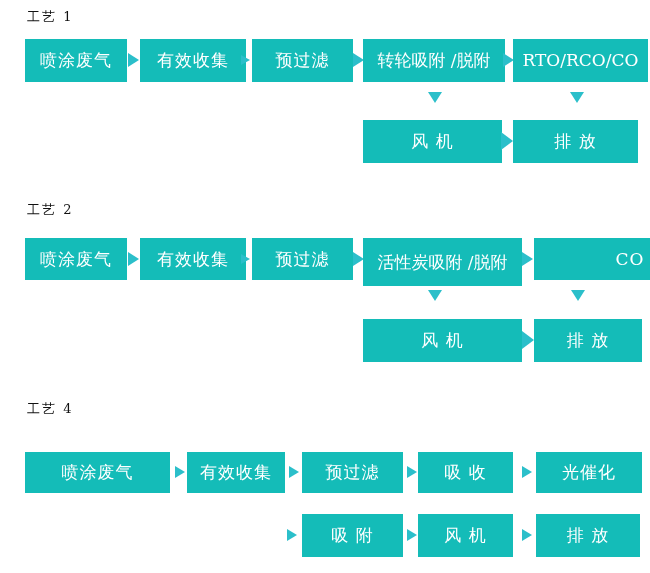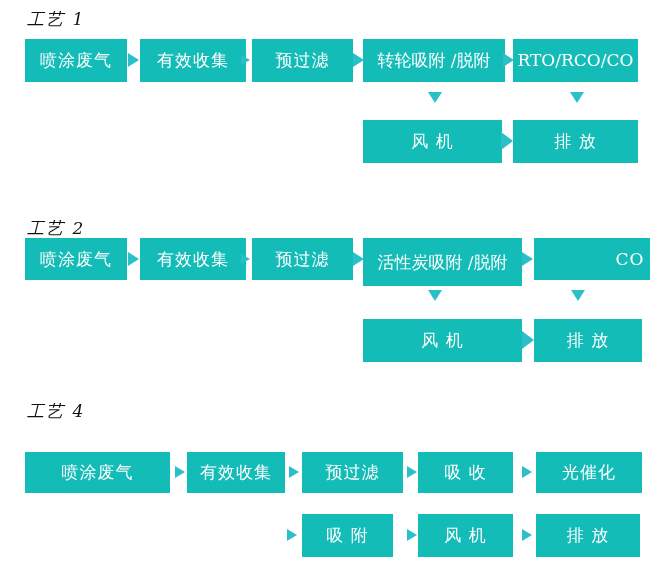--- a/index.html
+++ b/index.html
@@ -12,25 +12,24 @@
   html,body{margin:0;padding:0;background:var(--background);}
   #stage{
     position:relative;
     width:650px;height:573px;
     background:var(--background);
     overflow:hidden;
     font-family:"DejaVu Serif","Liberation Serif",serif;
   }
   .proc-title{
     position:absolute;
-    font-size:17px;
+    font-size:13px;
     letter-spacing:2px;
     color:var(--title-text);
     white-space:nowrap;
-    font-style:italic;
   }
   .node{
     position:absolute;
     background:var(--box-fill);
     color:var(--box-text);
     display:flex;align-items:center;justify-content:center;
     font-size:17px;
     letter-spacing:1px;
     white-space:nowrap;
     line-height:1;
@@ -76,32 +75,32 @@
 
     <div class="node" style="left:140px;top:39px;width:106px;height:43px;">有效收集</div>
     <div class="arr arr-sm" style="left:241px;top:55px;"></div>
 
     <div class="node" style="left:252px;top:39px;width:101px;height:43px;">预过滤</div>
     <div class="arr arr-md" style="left:353px;top:53px;"></div>
 
     <div class="node tight" style="left:363px;top:39px;width:142px;height:43px;">转轮吸附 /脱附</div>
     <div class="arr arr-md" style="left:503px;top:53px;"></div>
 
-    <div class="node tight" style="left:513px;top:39px;width:125px;height:43px;">RTO/RCO/CO</div>
+    <div class="node tight" style="left:513px;top:39px;width:135px;height:43px;">RTO/RCO/CO</div>
 
     <div class="arr arr-down" style="left:428px;top:92px;"></div>
     <div class="arr arr-down" style="left:570px;top:92px;"></div>
 
     <div class="node" style="left:363px;top:120px;width:139px;height:43px;">风 机</div>
     <div class="arr arr-lg" style="left:501px;top:132px;"></div>
     <div class="node" style="left:513px;top:120px;width:125px;height:43px;">排 放</div>
   </div>
 
   <div>
-    <div class="proc-title" style="left:27px;top:201px;margin-top:16px;">工艺 2</div>
+    <div class="proc-title" style="left:27px;top:201px;">工艺 2</div>
 
     <div class="node" style="left:25px;top:238px;width:102px;height:42px;">喷涂废气</div>
     <div class="arr arr-md" style="left:128px;top:252px;"></div>
 
     <div class="node" style="left:140px;top:238px;width:106px;height:42px;">有效收集</div>
     <div class="arr arr-sm" style="left:241px;top:254px;"></div>
 
     <div class="node" style="left:252px;top:238px;width:101px;height:42px;">预过滤</div>
     <div class="arr arr-md" style="left:353px;top:252px;"></div>
 
@@ -129,21 +128,21 @@
 
     <div class="node" style="left:302px;top:452px;width:101px;height:41px;">预过滤</div>
     <div class="arr arr-p3" style="left:407px;top:466px;"></div>
 
     <div class="node" style="left:418px;top:452px;width:95px;height:41px;">吸 收</div>
     <div class="arr arr-p3" style="left:522px;top:466px;"></div>
 
     <div class="node" style="left:536px;top:452px;width:106px;height:41px;">光催化</div>
 
     <div class="arr arr-p3" style="left:287px;top:529px;"></div>
-    <div class="node" style="left:302px;top:514px;width:91px;height:43px;">吸 附</div>
+    <div class="node" style="left:302px;top:514px;width:101px;height:43px;">吸 附</div>
     <div class="arr arr-p3" style="left:407px;top:529px;"></div>
 
     <div class="node" style="left:418px;top:514px;width:95px;height:43px;">风 机</div>
     <div class="arr arr-p3" style="left:522px;top:529px;"></div>
 
     <div class="node" style="left:536px;top:514px;width:104px;height:43px;">排 放</div>
   </div>
 
 </div>
 

